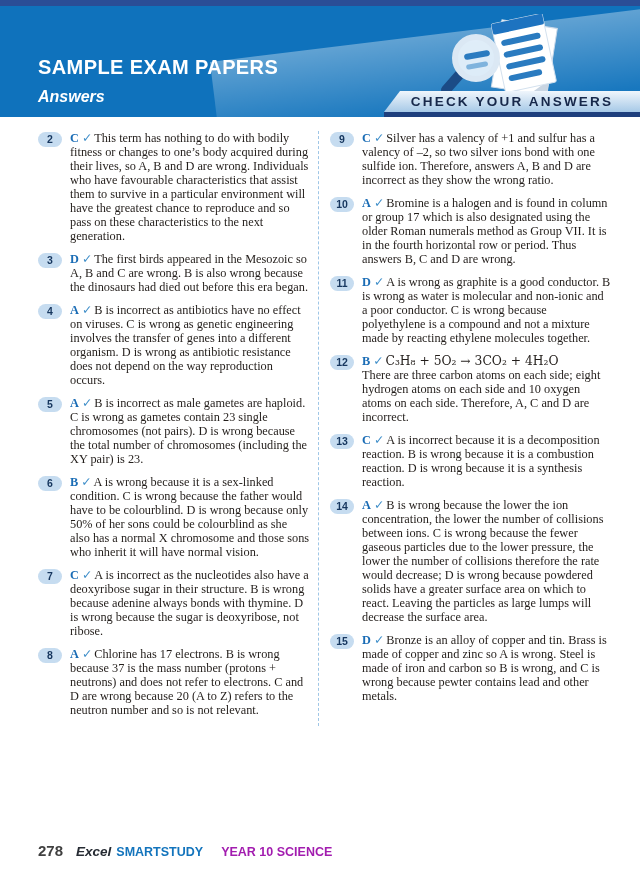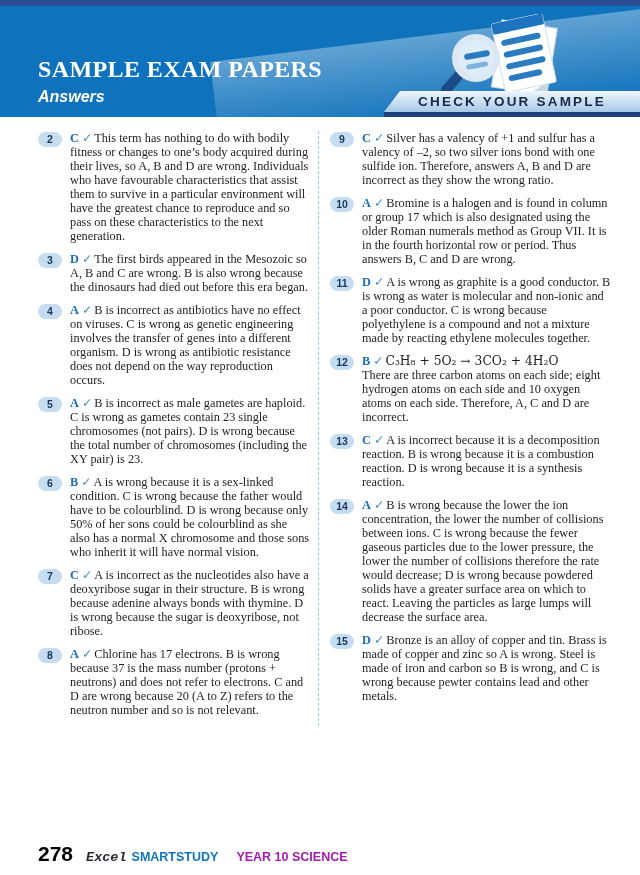--- a/index.html
+++ b/index.html
@@ -6,21 +6,21 @@
   .page{position:relative;width:640px;height:875px;background:#fff;overflow:hidden;
         font-family:"Liberation Serif","DejaVu Serif",serif;}
 
   
   .header{position:absolute;top:0;left:0;width:640px;height:117px;background:#0f72bc;overflow:hidden;}
   .header .topstrip{position:absolute;top:0;left:0;width:100%;height:6px;background:#2a4d96;}
   .header .wedge{position:absolute;left:210px;top:62px;width:620px;height:130px;
         transform:rotate(-7deg);transform-origin:left top;
         background:linear-gradient(180deg,rgba(255,255,255,.34),rgba(255,255,255,.04) 60%);}
   .title{position:absolute;left:38px;top:56px;color:#fff;
-        font-family:Liberation Serif, serif;font-weight:800;font-size:24px;letter-spacing:.4px;}
+        font-family:Liberation Sans, sans-serif;font-weight:800;font-size:20px;letter-spacing:.4px;}
   .subtitle{position:absolute;left:38px;top:88px;color:#fff;
         font-family:"Liberation Sans",sans-serif;font-style:italic;font-weight:700;font-size:16px;}
   .banner{position:absolute;right:0;top:91px;width:256px;height:21px;
         background:linear-gradient(180deg,#f0f6fc,#a6c9e7);
         clip-path:polygon(16px 0,100% 0,100% 100%,0 100%);
         display:flex;align-items:center;justify-content:center;
         color:#17284a;font-family:"Liberation Sans",sans-serif;font-weight:700;
         font-size:13.5px;letter-spacing:2.2px;}
   .navy-strip{position:absolute;right:0;top:112px;width:256px;height:5px;background:#1e3f7d;}
   .icon-wrap{position:absolute;left:438px;top:14px;width:130px;height:88px;}
@@ -34,22 +34,22 @@
         background:#c6dcf0;color:#16365e;text-align:center;margin:1px 8px 0 0;
         font-family:"Liberation Sans",sans-serif;font-weight:700;font-size:10.5px;line-height:15px;}
   .abody{flex:1;font-size:12.3px;line-height:14px;color:#221d1a;}
   .letter{color:#1a6cb5;font-weight:700;}
   .check{color:#3e8ec9;padding:0 2px 0 3px;}
   .formula{font-family:"DejaVu Serif",serif;}
 
   
   .footer{position:absolute;left:38px;top:842px;display:flex;align-items:baseline;
         font-family:"Liberation Sans",sans-serif;}
-  .pagenum{color:#000000;font-weight:700;font-size:21px;margin-right:13px;}
-  .brand{font-family:Liberation Mono, monospace;font-style:italic;font-weight:700;
+  .pagenum{color:#404040;font-weight:700;font-size:15px;margin-right:13px;}
+  .brand{font-family:Liberation Sans, sans-serif;font-style:italic;font-weight:700;
         font-size:13.5px;color:#262b33;margin-right:5px;}
   .series{color:#1374bc;font-weight:700;font-size:12.5px;margin-right:18px;}
   .subject{color:#a21caf;font-weight:700;font-size:12.5px;}
 </style>
 </head>
 <body>
 
 <div class="page">
 
   <div class="header">
@@ -77,21 +77,21 @@
 
         <g>
           <line x1="22" y1="60" x2="8" y2="76" stroke="#1b4b86" stroke-width="10" stroke-linecap="round"></line>
           <circle cx="38" cy="44" r="21" fill="rgba(235,244,252,0.92)" stroke="#dbe8f4" stroke-width="6"></circle>
           <rect x="26" y="38" width="26" height="6" rx="3" fill="#2a7bc0" transform="rotate(-10 39 41)"></rect>
           <rect x="28" y="49" width="22" height="5" rx="2.5" fill="#7fb3dd" transform="rotate(-10 39 51)"></rect>
         </g>
       </svg>
     </div>
 
-    <div class="banner">CHECK YOUR SAMPLE</div>
+    <div class="banner">CHECK YOUR ANSWERS</div>
   </div>
   <div class="navy-strip"></div>
 
   <div class="content">
     <div class="col left">
         <div class="item">
           <span class="badge">2</span>
           <div class="abody"><span class="letter">C</span><span class="check">✓</span><span>This term has nothing to do with bodily fitness or changes to one’s body acquired during their lives, so A, B and D are wrong. Individuals who have favourable characteristics that assist them to survive in a particular environment will have the greatest chance to reproduce and so pass on these characteristics to the next generation.</span></div>
         </div>
         <div class="item">

